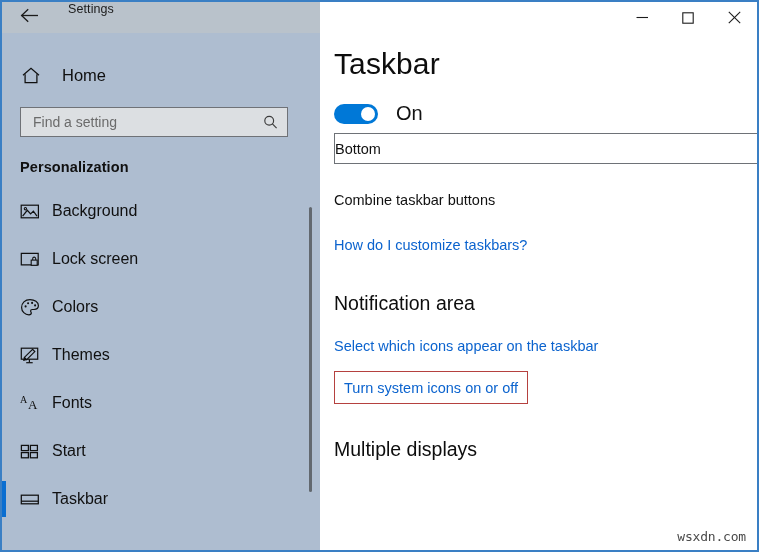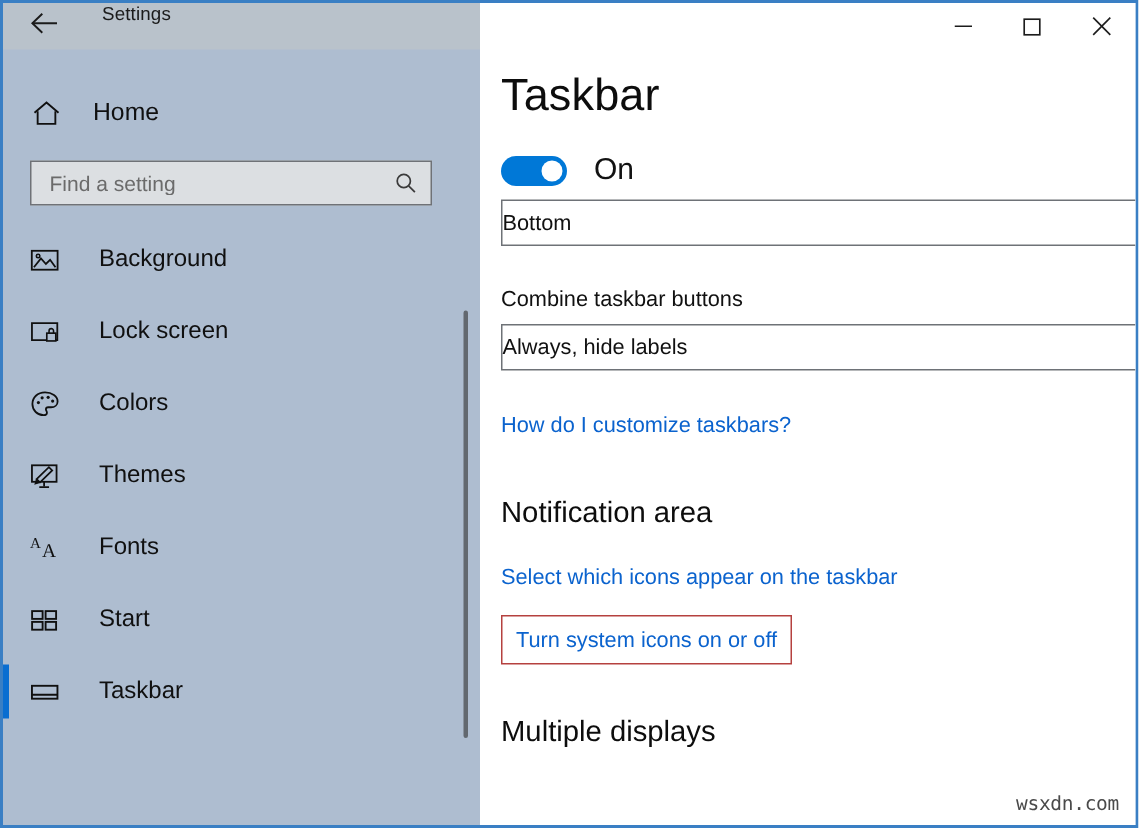--- a/index.html
+++ b/index.html
@@ -146,21 +146,21 @@
   .nav-icon {
     width: 24px;
     height: 22px;
     display: flex;
     align-items: center;
     justify-content: flex-start;
     color: #101010;
     flex: 0 0 24px;
   }
   .nav-label {
-    margin-left: 22px;
+    margin-left: 8px;
     font-size: 16px;
     color: #101010;
   }
 
   #sidebar-scrollbar {
     position: absolute;
     left: 307px;
     top: 205px;
     width: 3px;
     height: 285px;
@@ -322,20 +322,21 @@
       <div id="search-box">
         <input id="search-input" type="text" placeholder="Find a setting" style="">
         <span id="search-icon">
           <svg width="15" height="15" viewBox="0 0 15 15">
             <circle cx="6.2" cy="6.2" r="4.4" fill="none" stroke="#3b3b3b" stroke-width="1.15"></circle>
             <line x1="9.4" y1="9.4" x2="13.6" y2="13.6" stroke="#3b3b3b" stroke-width="1.15"></line>
           </svg>
         </span>
       </div>
 
+      <div id="category-title">Personalization</div>
 
       <div id="nav-list">
 
         <div class="nav-item">
 
           <span class="nav-icon">
             <svg width="20" height="17" viewBox="0 0 20 17">
               <rect x="1.2" y="2.2" width="17.2" height="12.6" fill="none" stroke="#101010" stroke-width="1.2"></rect>
               <path d="M2.6 13.2 L7.3 7.3 L10.6 11 L13.4 8.2 L17 13.2" fill="none" stroke="#101010" stroke-width="1.2"></path>
               <circle cx="5.4" cy="5.7" r="1.15" fill="none" stroke="#101010" stroke-width="1.05"></circle>
@@ -455,23 +456,20 @@
           <div id="toggle-knob"></div>
         </div>
         <div id="toggle-label">On</div>
       </div>
 
       <div class="combo">
         <span>Bottom</span>
       </div>
 
       <div class="field-label">Combine taskbar buttons</div>
-      <div class="combo">
-        <span>Always, hide labels</span>
-      </div>
 
       <div id="link-customize" class="link">How do I customize taskbars?</div>
 
       <div class="section-heading">Notification area</div>
 
       <div id="link-select-icons" class="link">Select which icons appear on the taskbar</div>
 
       <div id="highlight-box">
         <span class="link">Turn system icons on or off</span>
       </div>

